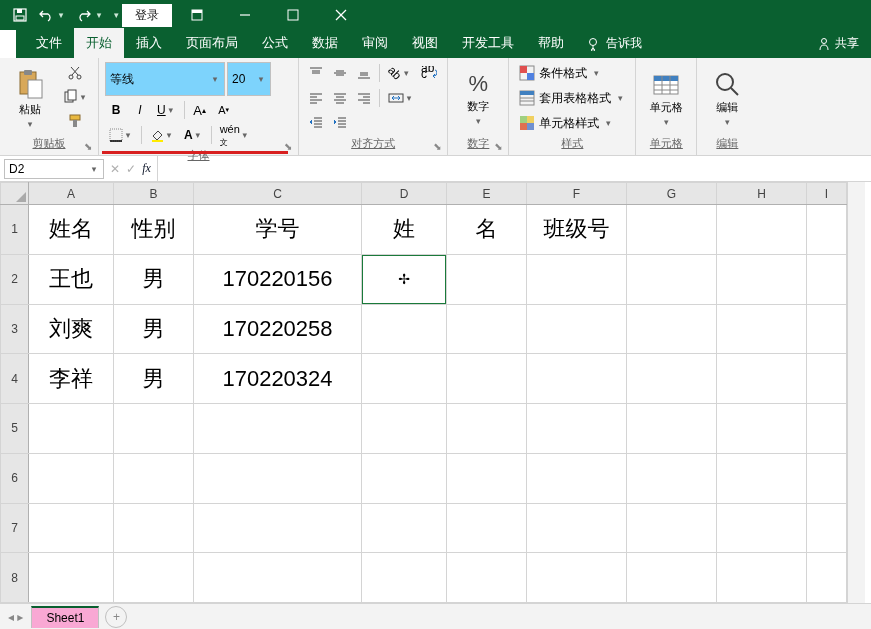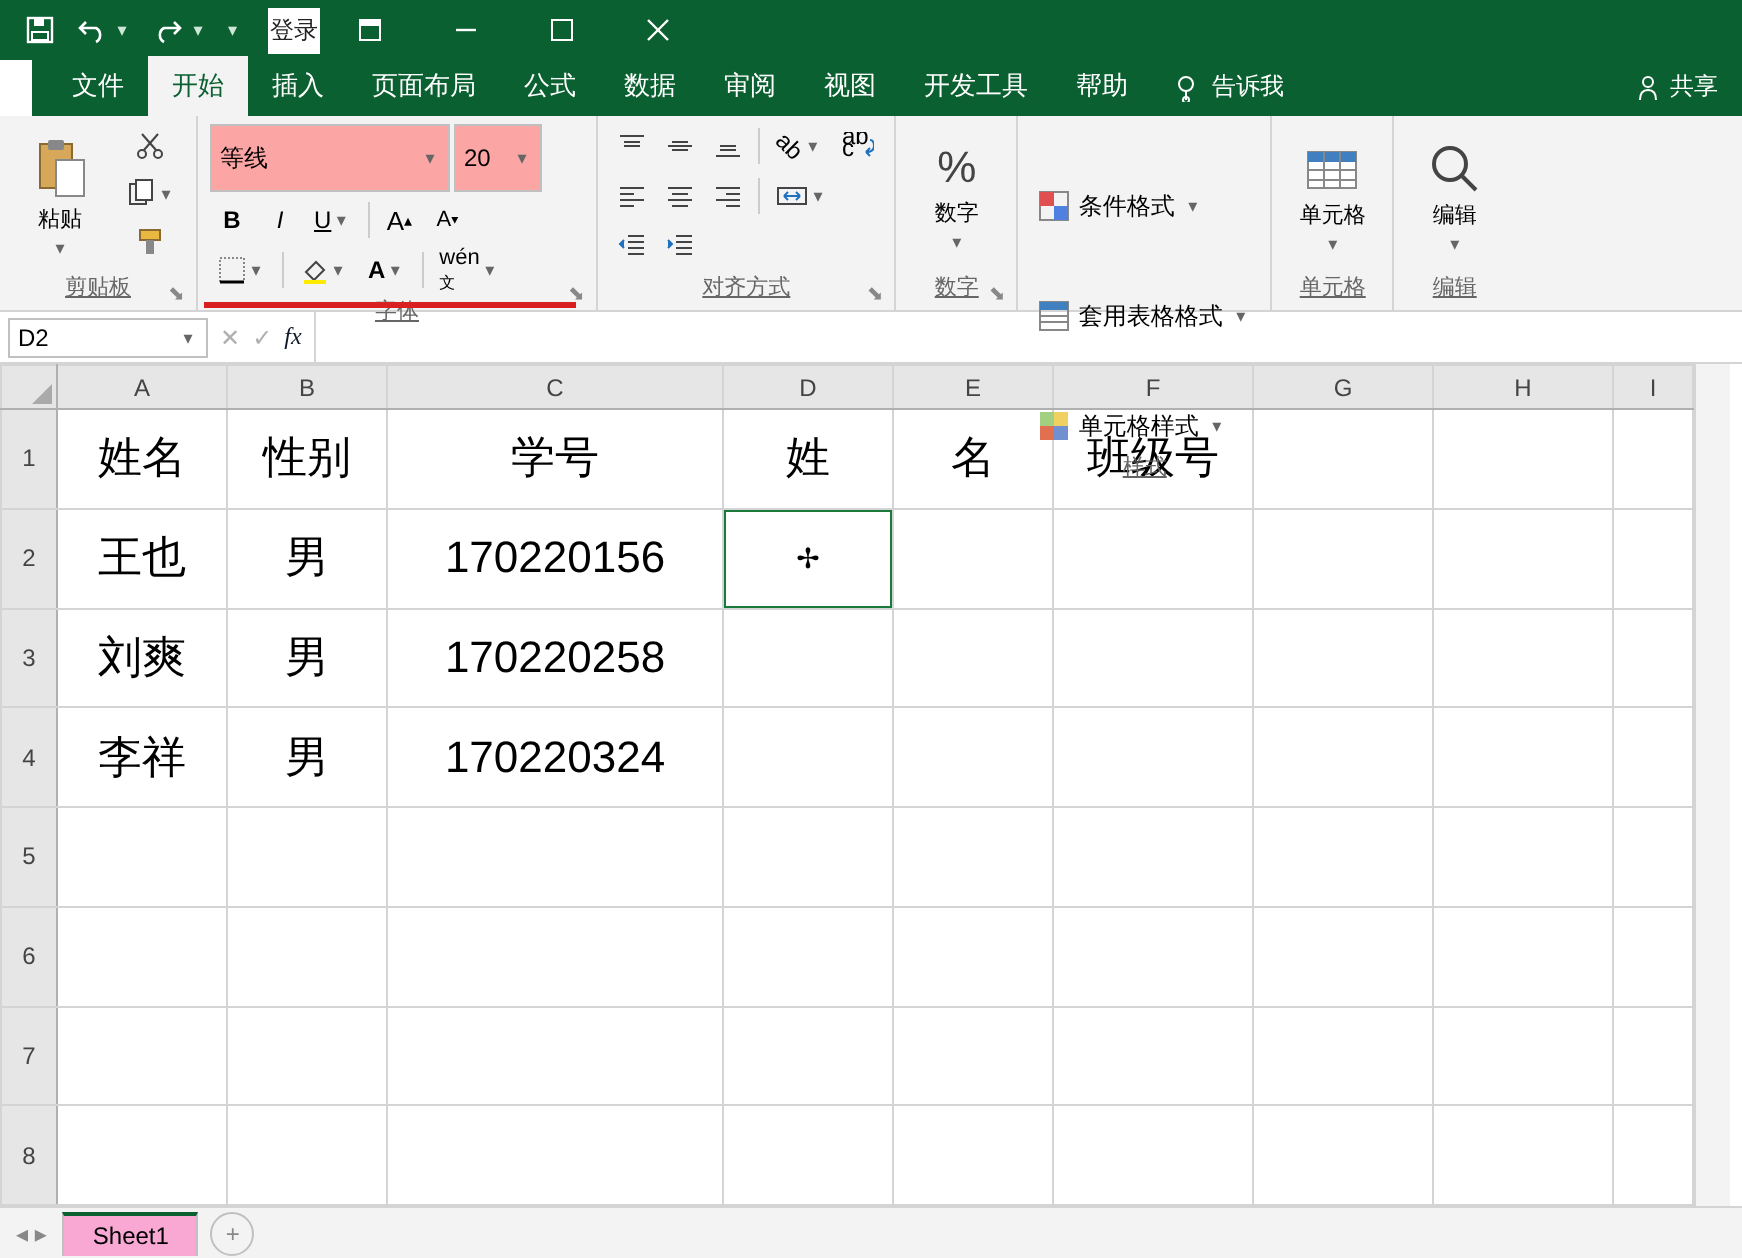--- a/index.html
+++ b/index.html
@@ -3,41 +3,41 @@
 <meta charset="utf-8">
 <style>
 *{box-sizing:border-box;margin:0;padding:0;font-family:"Microsoft YaHei","Segoe UI",sans-serif;font-size:12px;}
 body{background:#fff;width:871px;height:629px;overflow:hidden;display:flex;flex-direction:column;}
 .titlebar{background:#0a6030;height:30px;display:flex;align-items:center;color:#fff;padding:0 4px;}
 .qat{display:flex;align-items:center;gap:6px;padding-left:6px;}
 .qat svg{width:16px;height:16px;}
 .qat .item{display:flex;align-items:center;gap:2px;padding:2px;}
 .titlebar .center{flex:1;text-align:center;font-size:12px;}
 .titlebar .right{display:flex;align-items:center;gap:2px;}
-.login-btn{background:#fff;color:#222;padding:2px 0;font-size:12px;border:1px solid #fff;margin-left:12px;}
+.login-btn{background:#fff;color:#222;padding:2px 12px;font-size:12px;border:1px solid #fff;}
 .winbtn{width:46px;height:30px;display:flex;align-items:center;justify-content:center;}
 .winbtn svg{width:12px;height:12px;}
 .tabs{background:#0a6030;height:28px;display:flex;align-items:flex-end;padding-left:8px;margin-left:16px;}
 .tab{color:#fff;padding:6px 12px;font-size:13px;cursor:pointer;}
 .tab.active{background:#f3f3f3;color:#0a6030;}
 .tellme{display:flex;align-items:center;gap:6px;color:#fff;padding:6px 10px;}
 .share{margin-left:auto;display:flex;align-items:center;gap:4px;color:#fff;padding:6px 12px;}
 .ribbon{background:#f3f3f3;border-bottom:1px solid #d4d4d4;height:98px;display:flex;position:relative;}
 .group{border-right:1px solid #d4d4d4;padding:4px 6px 2px 6px;display:flex;flex-direction:column;position:relative;}
 .group-body{flex:1;display:flex;align-items:flex-start;gap:4px;}
 .group-label{text-align:center;font-size:11px;color:#666;padding:2px 0;text-decoration:underline;}
 .dlauncher{position:absolute;right:2px;bottom:2px;width:12px;height:12px;font-size:10px;color:#888;}
 .bigbtn{display:flex;flex-direction:column;align-items:center;justify-content:center;width:48px;height:72px;gap:2px;}
 .bigbtn .lbl{font-size:11px;}
 .col{display:flex;flex-direction:column;gap:2px;}
 .row{display:flex;align-items:center;gap:2px;}
-.font-combo{border:1px solid #c0c0c0;background:#fca5a5;height:22px;display:flex;align-items:center;padding:16px 4px;font-size:12px;}
+.font-combo{border:1px solid #c0c0c0;background:#7dd3fc;height:22px;display:flex;align-items:center;padding:16px 4px;font-size:12px;}
 .dd{width:10px;text-align:center;color:#666;font-size:9px;}
 .btn{height:22px;min-width:22px;display:flex;align-items:center;justify-content:center;padding:0 3px;border:1px solid transparent;}
-.stylebtn{display:flex;align-items:center;gap:4px;height:22px;padding:0 4px;margin-top:30px;}
+.stylebtn{display:flex;align-items:center;gap:4px;height:22px;padding:0 4px;}
 .namebox-row{height:26px;border-bottom:1px solid #d4d4d4;display:flex;align-items:center;background:#fff;}
 .namebox{width:100px;border:1px solid #c0c0c0;margin:2px 0 2px 4px;height:20px;padding:0 4px;display:flex;align-items:center;justify-content:space-between;}
 .fxbtns{display:flex;align-items:center;padding:0 6px;gap:6px;border-right:1px solid #d4d4d4;height:100%;color:#b0b0b0;}
 .fxicon{font-style:italic;color:#0f172a;font-family:serif;}
 .formula-bar{flex:1;padding:0 6px;}
 .grid-area{flex:1;display:flex;overflow:hidden;}
 .grid-table{border-collapse:collapse;table-layout:fixed;}
 .grid-table th,.grid-table td{border:1px solid #d4d4d4;height:36px;padding:0;text-align:center;vertical-align:middle;overflow:hidden;}
 .grid-table thead th{background:#e6e6e6;height:22px;font-weight:normal;font-size:12px;color:#444;border-bottom:1px solid #b0b0b0;}
 .grid-table .rowhdr{background:#e6e6e6;width:28px;font-size:12px;color:#444;font-weight:normal;border-right:1px solid #b0b0b0;}

